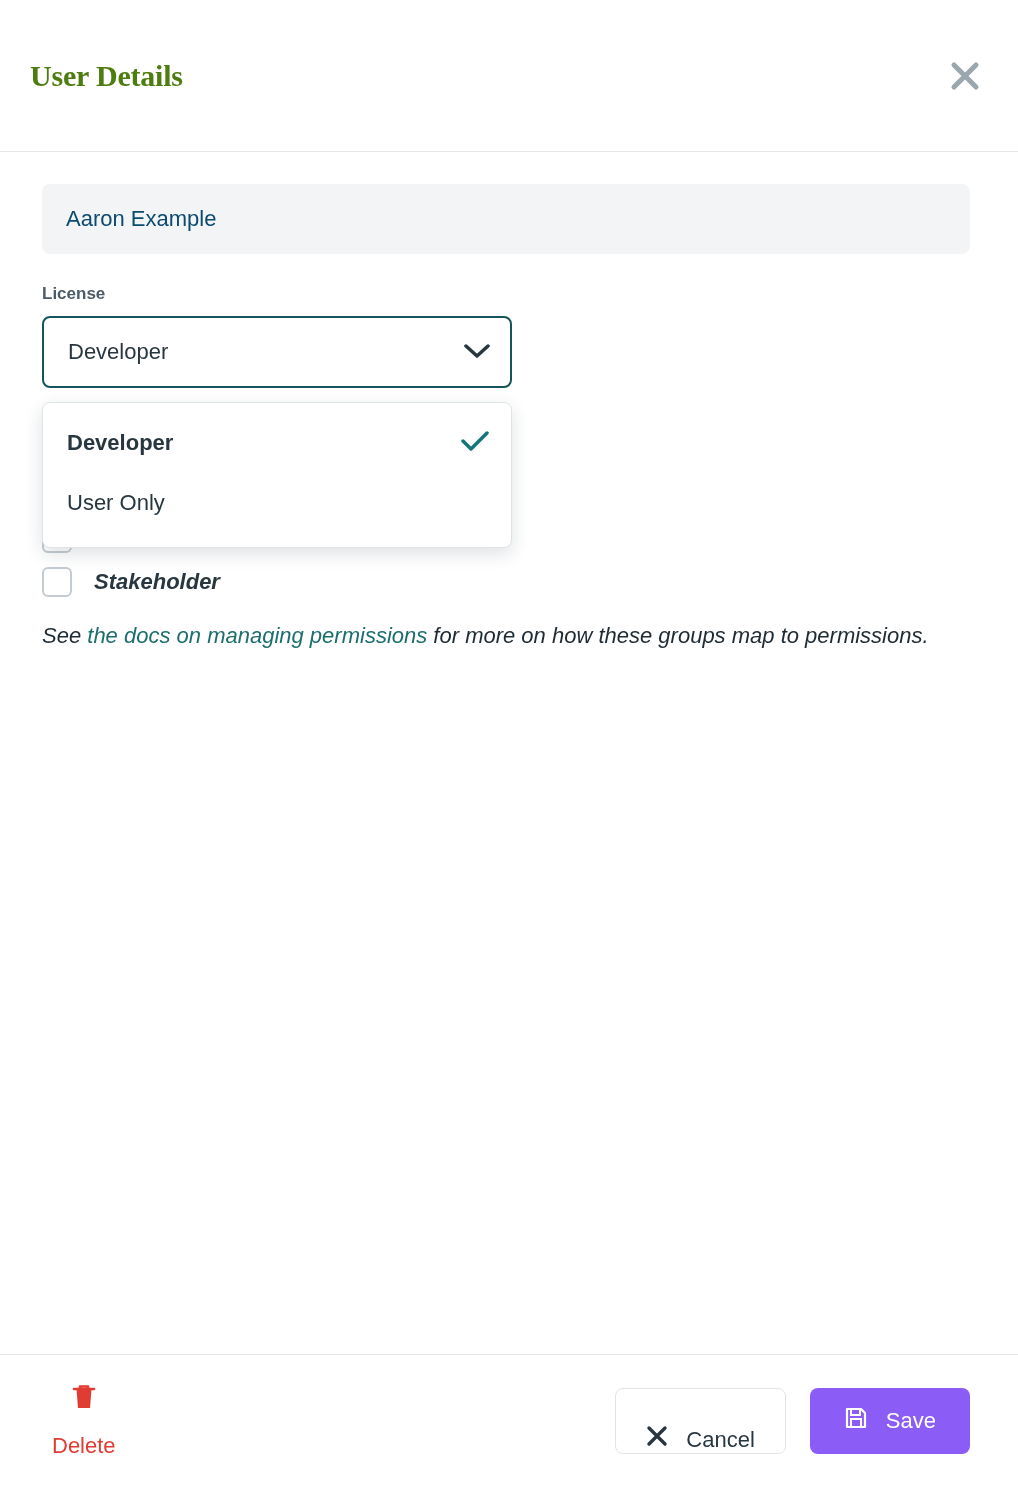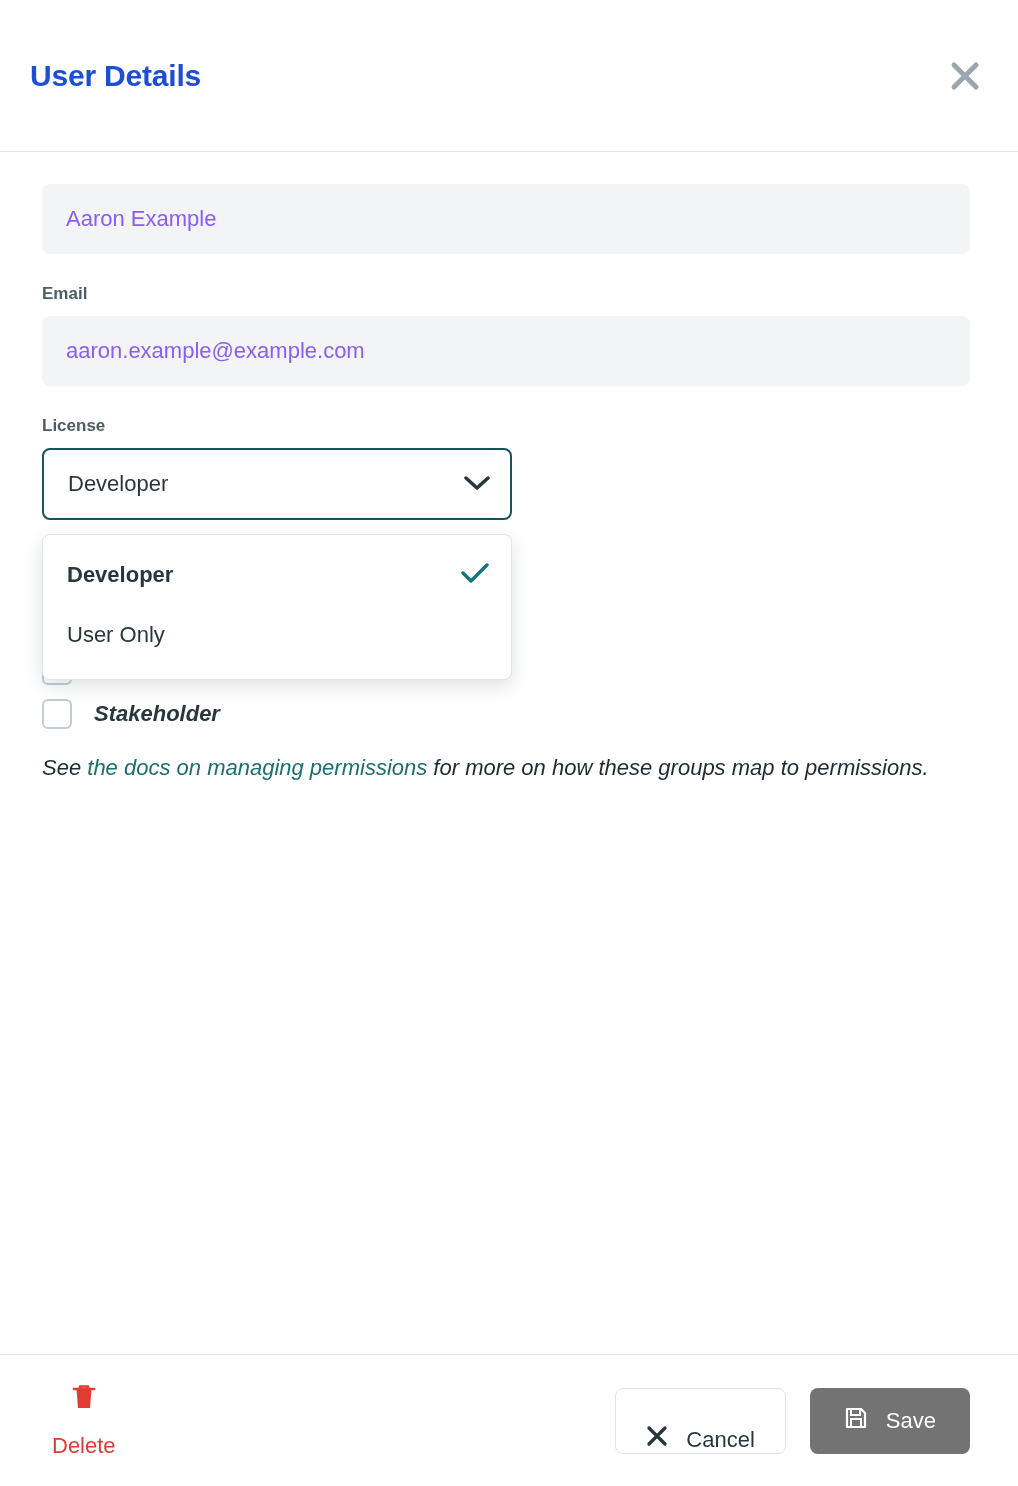--- a/index.html
+++ b/index.html
@@ -29,22 +29,23 @@
     flex: 0 0 152px;
     border-bottom: 1px solid #e3e7ea;
     display: flex;
     align-items: center;
     justify-content: space-between;
     padding: 0 30px 0 30px;
   }
   .modal-title {
     font-size: 30px;
     font-weight: bold;
-    color: #1d4ed8;
+    color: #4d7c0f;
     letter-spacing: -0.2px;
+    font-family: Liberation Serif, serif;
   }
   .close-btn {
     width: 46px;
     height: 46px;
     display: flex;
     align-items: center;
     justify-content: center;
     cursor: pointer;
     background: none;
     border: none;
@@ -63,21 +64,21 @@
     color: #4c5c66;
     margin-bottom: 12px;
   }
   .text-input {
     width: 928px;
     height: 70px;
     background: #f2f4f5;
     border: none;
     border-radius: 8px;
     font-size: 22px;
-    color: #8b5cf6;
+    color: #0c4a6e;
     padding: 0 24px;
     font-family: "Liberation Sans", sans-serif;
     display: flex;
     align-items: center;
   }
   .field-block { margin-bottom: 30px; }
   .field-block.license { margin-bottom: 0; }
   
   .select-wrap {
     position: relative;
@@ -202,21 +203,21 @@
     font-family: "Liberation Sans", sans-serif;
   }
   .save-btn {
     display: flex;
     align-items: center;
     gap: 18px;
     height: 66px;
     padding: 0 34px;
     border: none;
     border-radius: 8px;
-    background: #737373;
+    background: #8b5cf6;
     color: #ffffff;
     font-size: 22px;
     cursor: pointer;
     font-family: "Liberation Sans", sans-serif;
   }
 </style>
 </head>
 <body>
 
 <div class="modal">
@@ -229,24 +230,20 @@
       </svg>
     </button>
   </div>
 
   <div class="modal-body">
 
     <div class="field-block">
       <div class="text-input" placeholder="Name">Aaron Example</div>
     </div>
 
-    <div class="field-block">
-      <div class="field-label">Email</div>
-      <div class="text-input" placeholder="Email">aaron.example@example.com</div>
-    </div>
 
     <div class="field-block license">
       <div class="field-label">License</div>
       <div class="select-wrap">
         <div class="select-control">
           <span>Developer</span>
           <span class="chev">
             <svg width="26" height="16" viewBox="0 0 26 16" aria-hidden="true">
               <path d="M2 3 L13 13 L24 3" fill="none" stroke="#28373f" stroke-width="3.5" stroke-linecap="round" stroke-linejoin="round"></path>
             </svg>

